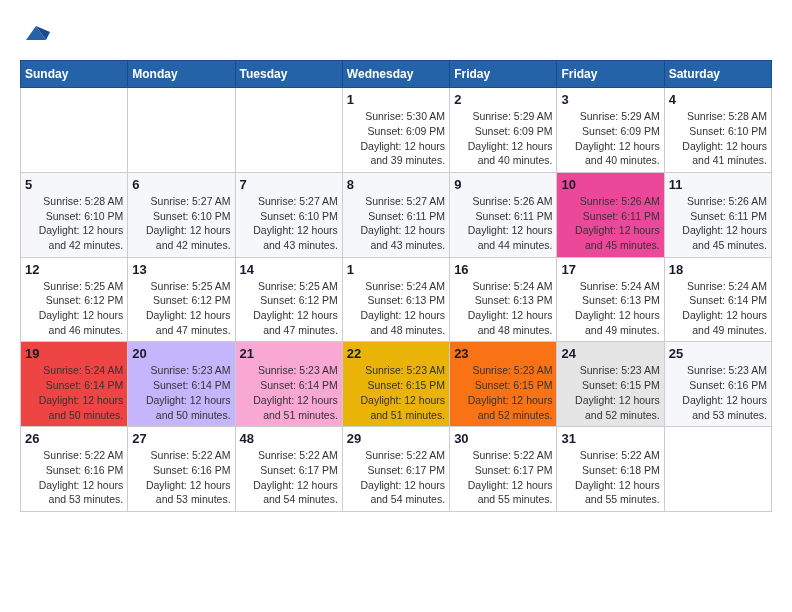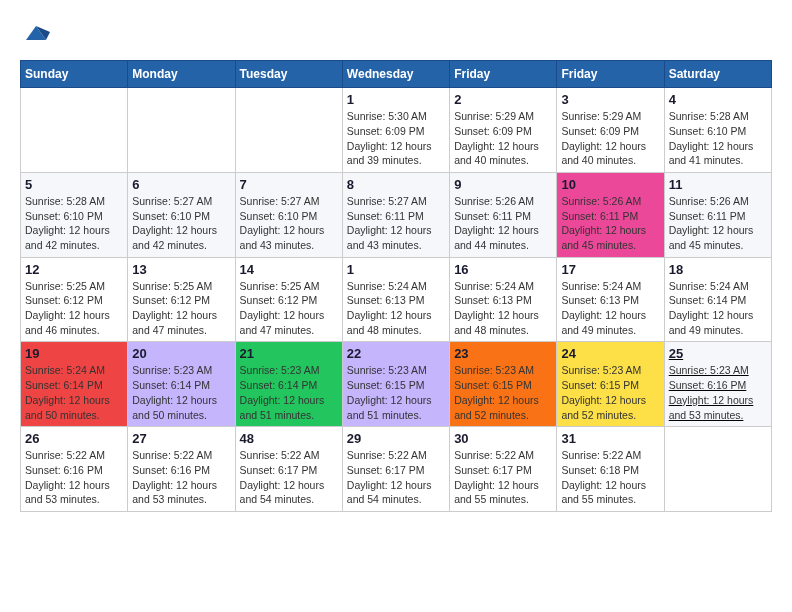--- a/index.html
+++ b/index.html
@@ -61,20 +61,21 @@
     .day-number {
       font-size: 13px;
       font-weight: bold;
       color: #1a1a2e;
       margin-bottom: 2px;
     }
     .day-info {
       color: #333;
       line-height: 1.4;
       font-size: 10.5px;
+      text-align: right;
     }
     .empty-cell {
       background: #fff;
     }
   </style>
 </head>
 <body>
 
 <div class="header">
   <div class="logo">
@@ -253,49 +254,49 @@
 Daylight: 12 hours
 and 50 minutes.</div>
         </td>
         <td style="background: #c4b5fd;">
           <div class="day-number">20</div>
           <div class="day-info" style="white-space: pre-line;">Sunrise: 5:23 AM
 Sunset: 6:14 PM
 Daylight: 12 hours
 and 50 minutes.</div>
         </td>
-        <td style="background: #22c55e;">
+        <td style="background: #f9a8d4;">
           <div class="day-number">21</div>
           <div class="day-info" style="white-space: pre-line;">Sunrise: 5:23 AM
 Sunset: 6:14 PM
 Daylight: 12 hours
 and 51 minutes.</div>
         </td>
-        <td style="background: #c4b5fd; margin-left: 40px;">
+        <td style="background: #eab308; margin-left: 40px;">
           <div class="day-number">22</div>
           <div class="day-info" style="white-space: pre-line;">Sunrise: 5:23 AM
 Sunset: 6:15 PM
 Daylight: 12 hours
 and 51 minutes.</div>
         </td>
         <td style="background: #f97316;">
           <div class="day-number">23</div>
           <div class="day-info" style="white-space: pre-line;">Sunrise: 5:23 AM
 Sunset: 6:15 PM
 Daylight: 12 hours
 and 52 minutes.</div>
         </td>
-        <td style="background: #fde047;">
+        <td style="background: #e5e5e5;">
           <div class="day-number">24</div>
           <div class="day-info" style="white-space: pre-line;">Sunrise: 5:23 AM
 Sunset: 6:15 PM
 Daylight: 12 hours
 and 52 minutes.</div>
         </td>
-        <td style="background: rgb(245, 247, 250); text-decoration: underline;">
+        <td style="background: rgb(245, 247, 250);">
           <div class="day-number">25</div>
           <div class="day-info" style="white-space: pre-line;">Sunrise: 5:23 AM
 Sunset: 6:16 PM
 Daylight: 12 hours
 and 53 minutes.</div>
         </td>
       </tr>
       <tr>
         <td>
           <div class="day-number">26</div>

